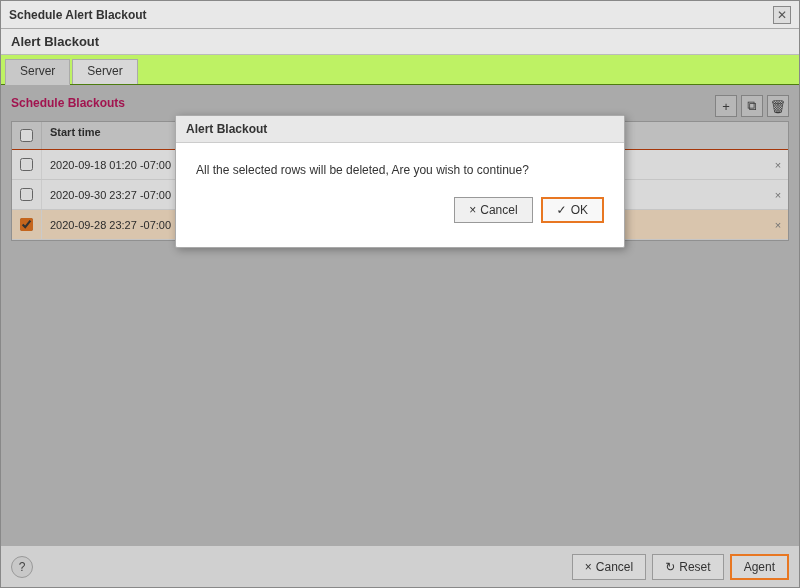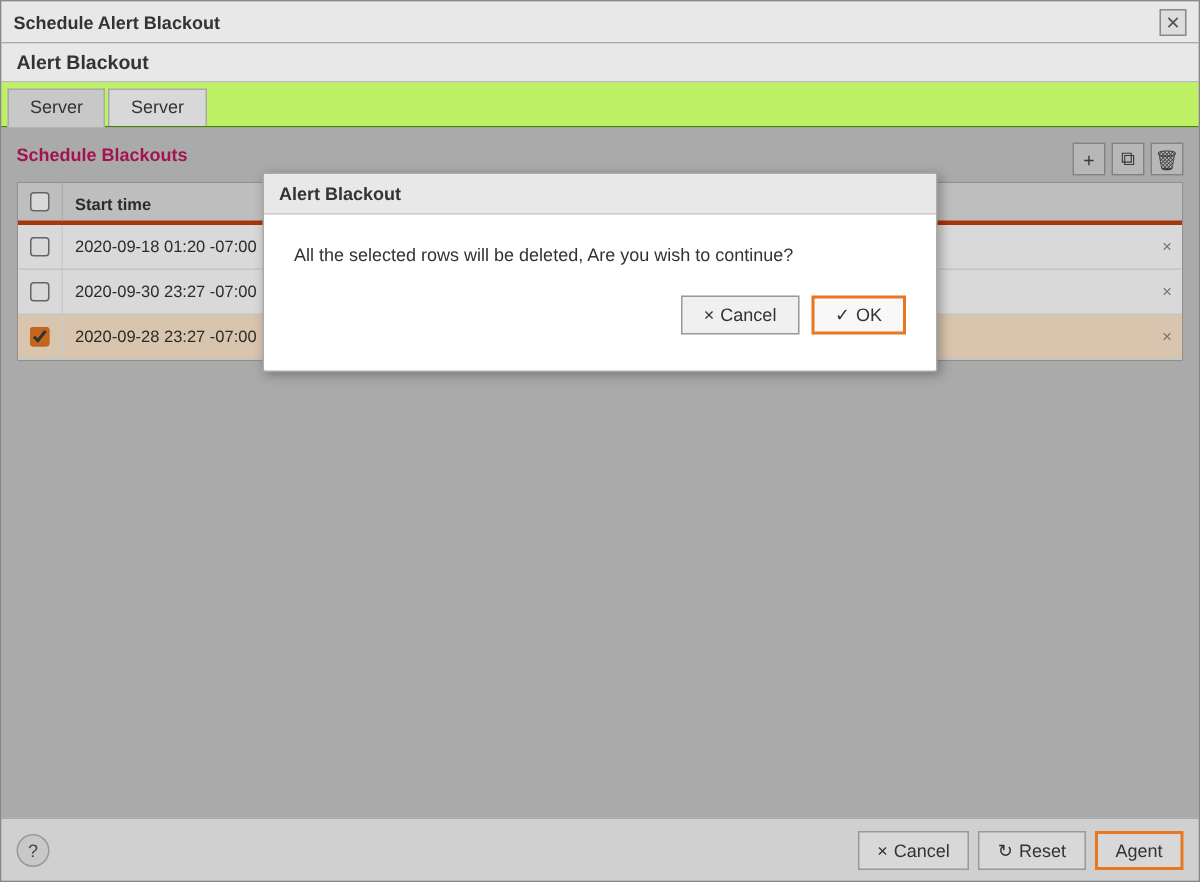--- a/index.html
+++ b/index.html
@@ -118,22 +118,22 @@
 
     
     .table-container {
       background: white;
       border: 1px solid #aaa;
       width: 100%;
     }
     .table-header {
       display: flex;
       background: #e0e0e0;
-      border-bottom: 3px solid #c2410c;
-      align-items: flex-end;
+      border-bottom: 1px solid #c2410c;
+      align-items: flex-start;
       height: 28px;
     }
     .th-checkbox {
       width: 30px;
       display: flex;
       align-items: center;
       justify-content: center;
       border-right: 1px solid #ccc;
       height: 100%;
     }

